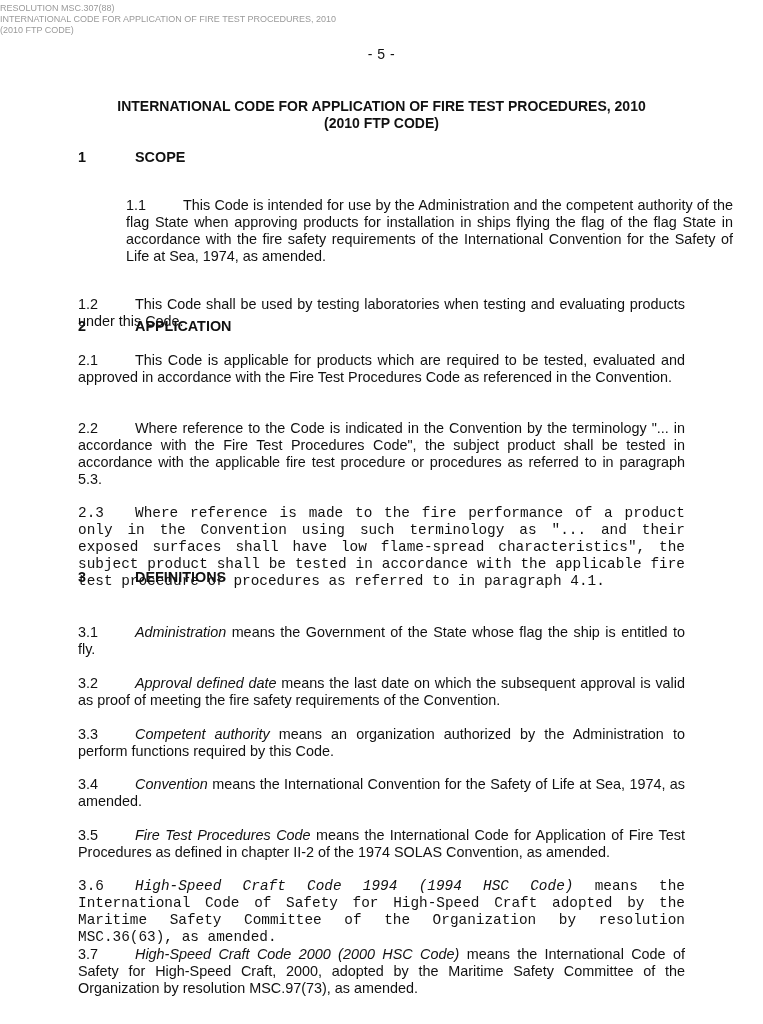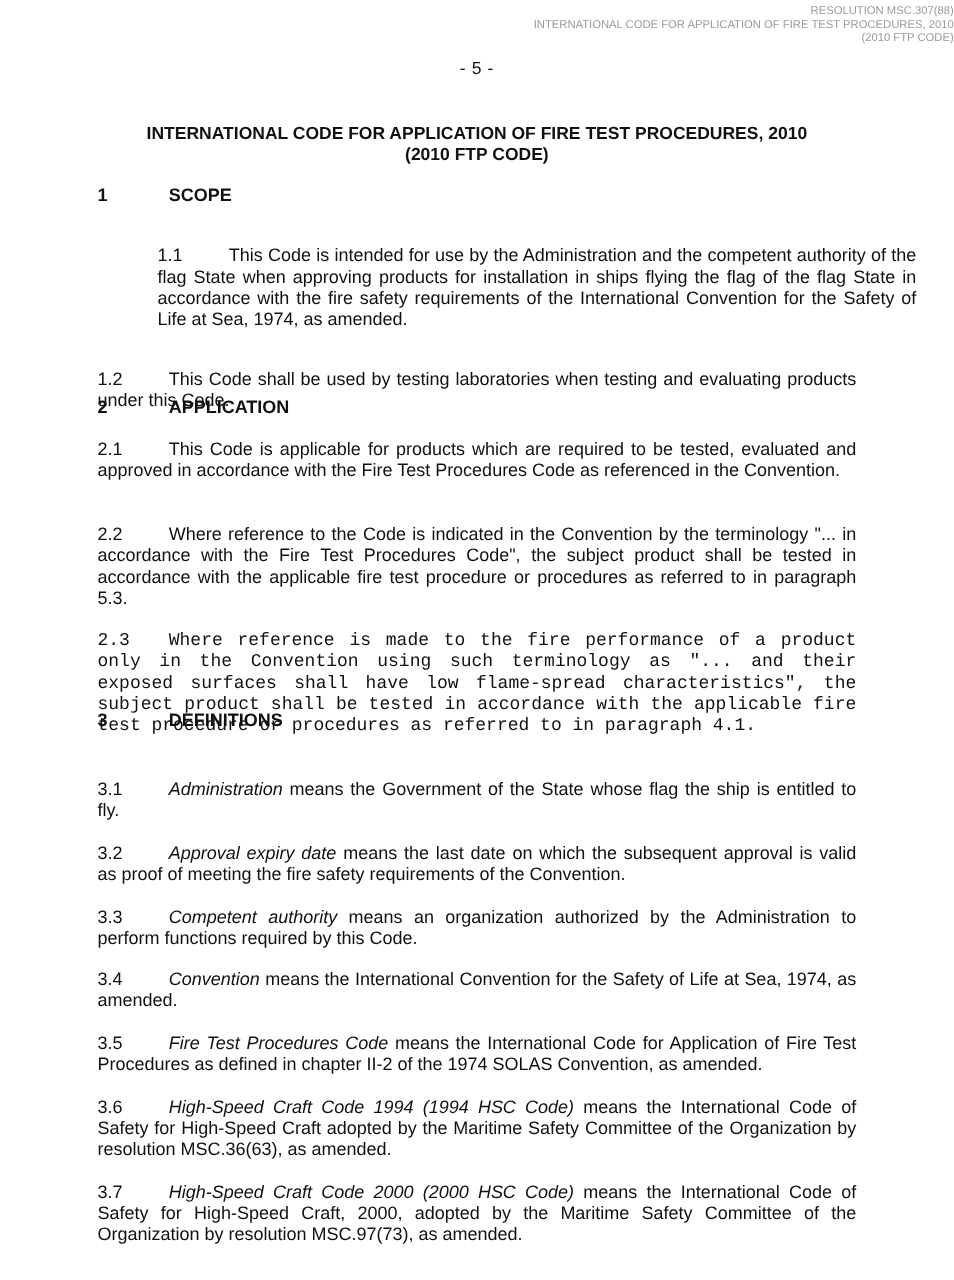--- a/index.html
+++ b/index.html
@@ -13,21 +13,21 @@
       overflow: hidden;
       position: relative;
       font-family: "Liberation Sans", sans-serif;
       color: #111111;
     }
     .running-header {
       position: absolute;
       top: 3px;
       left: 0;
       width: 763px;
-      text-align: right;
+      text-align: left;
       color: #9a9a9a;
       font-size: 9px;
       line-height: 11px;
     }
     .running-header div { white-space: nowrap; }
     .page-number {
       position: absolute;
       top: 46px;
       left: 0;
       width: 763px;
@@ -118,34 +118,34 @@
 
 <div class="section-heading" style="top:569px;">
   <span class="num">3</span><span>DEFINITIONS</span>
 </div>
 
 <div class="para" style="top:624px;">
   <span class="pnum">3.1</span><span class="term">Administration</span><span> means the Government of the State whose flag the ship is entitled to fly.</span>
 </div>
 
 <div class="para" style="top:675px;">
-  <span class="pnum">3.2</span><span class="term">Approval expiry date</span><span> means the last date on which the subsequent approval is valid as proof of meeting the fire safety requirements of the Convention.</span>
+  <span class="pnum">3.2</span><span class="term">Approval defined date</span><span> means the last date on which the subsequent approval is valid as proof of meeting the fire safety requirements of the Convention.</span>
 </div>
 
 <div class="para" style="top:726px;">
   <span class="pnum">3.3</span><span class="term">Competent authority</span><span> means an organization authorized by the Administration to perform functions required by this Code.</span>
 </div>
 
 <div class="para" style="top:776px;">
   <span class="pnum">3.4</span><span class="term">Convention</span><span> means the International Convention for the Safety of Life at Sea, 1974, as amended.</span>
 </div>
 
 <div class="para" style="top:827px;">
   <span class="pnum">3.5</span><span class="term">Fire Test Procedures Code</span><span> means the International Code for Application of Fire Test Procedures as defined in chapter II-2 of the 1974 SOLAS Convention, as amended.</span>
 </div>
 
-<div class="para" style="top:878px;">
+<div class="para" style="top:878px;font-family:Liberation Mono, monospace;">
   <span class="pnum">3.6</span><span class="term">High-Speed Craft Code 1994 (1994 HSC Code)</span><span> means the International Code of Safety for High-Speed Craft adopted by the Maritime Safety Committee of the Organization by resolution MSC.36(63), as amended.</span>
 </div>
 
 <div class="para" style="top:946px;">
   <span class="pnum">3.7</span><span class="term">High-Speed Craft Code 2000 (2000 HSC Code)</span><span> means the International Code of Safety for High-Speed Craft, 2000, adopted by the Maritime Safety Committee of the Organization by resolution MSC.97(73), as amended.</span>
 </div>
 
 </body></html>

